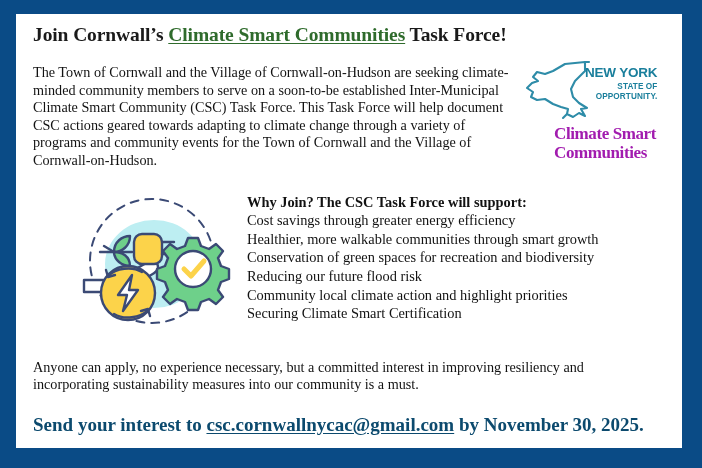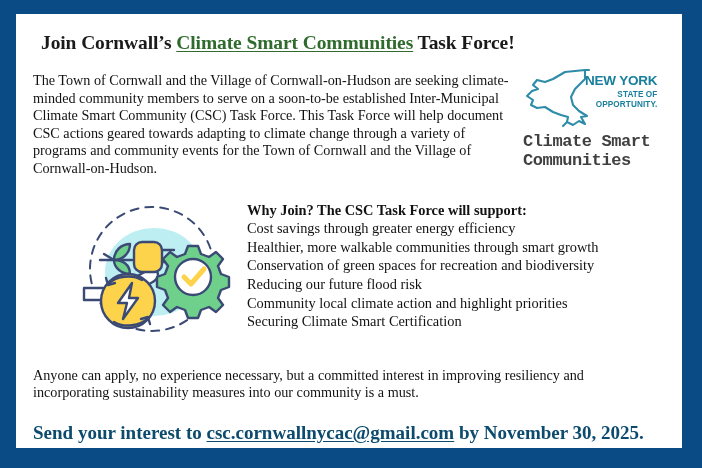--- a/index.html
+++ b/index.html
@@ -38,21 +38,21 @@
     bottom: 0;
   }
 
   
   .title {
     font-size: 19.5px;
     font-weight: bold;
     color: #1a1a1a;
     letter-spacing: -0.1px;
     white-space: nowrap;
-    margin: 8px;
+    margin: 0;
     padding: 0;
     line-height: 24px;
   }
   .title .green {
     color: #2f6b2c;
     text-decoration: underline;
     text-underline-offset: 2px;
   }
 
   
@@ -103,26 +103,27 @@
     font-size: 8.2px;
     font-weight: bold;
     letter-spacing: 0.1px;
     line-height: 9.6px;
     white-space: nowrap;
     text-align: right;
   }
   .ny-words .l2 { margin-top: 2px; }
   .csc-words {
     margin-top: 2px;
-    color: #404040;
-    font-family: Liberation Mono, monospace;
+    color: #a21caf;
+    font-family: Liberation Serif, serif;
     font-size: 17px;
     font-weight: bold;
     line-height: 18.5px;
     letter-spacing: -0.4px;
+    margin-left: 31px;
   }
 
   
   .mid {
     position: relative;
     margin-top: 22px;
     height: 140px;
   }
   .illus {
     position: absolute;

